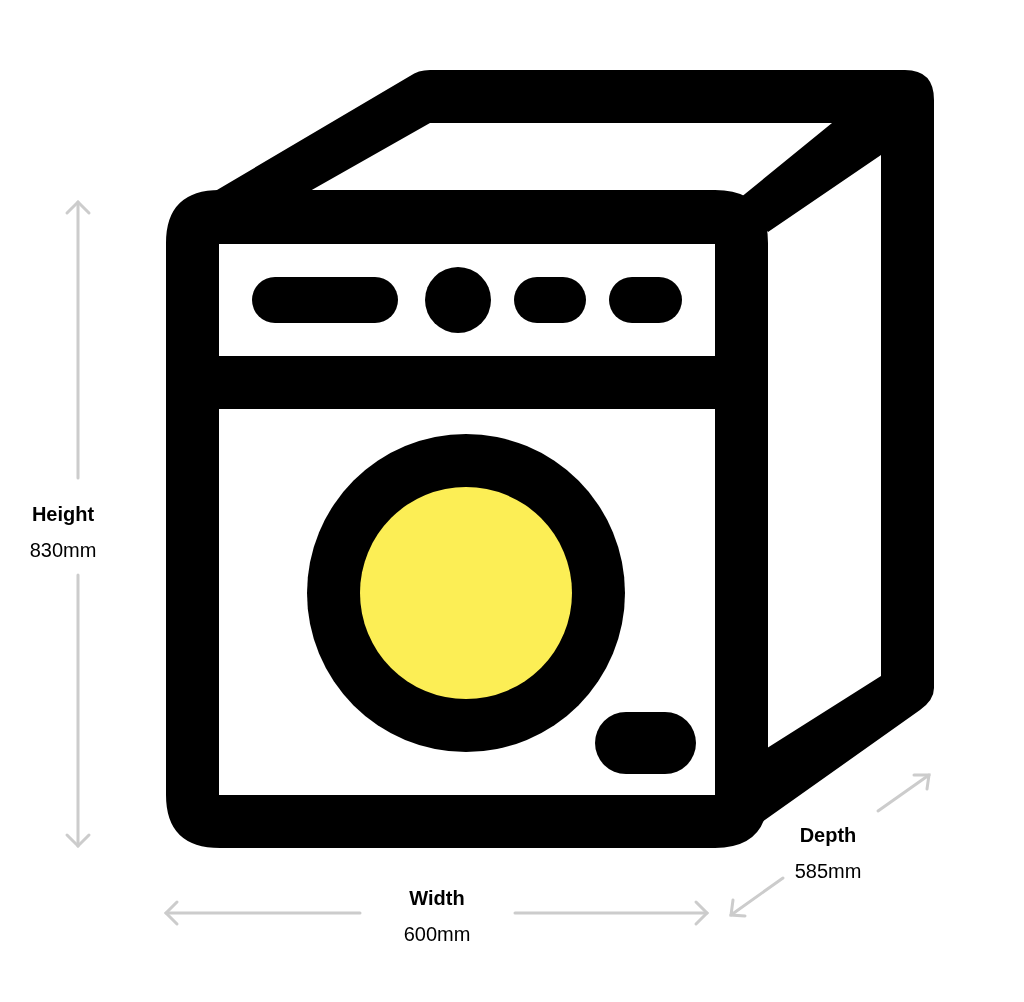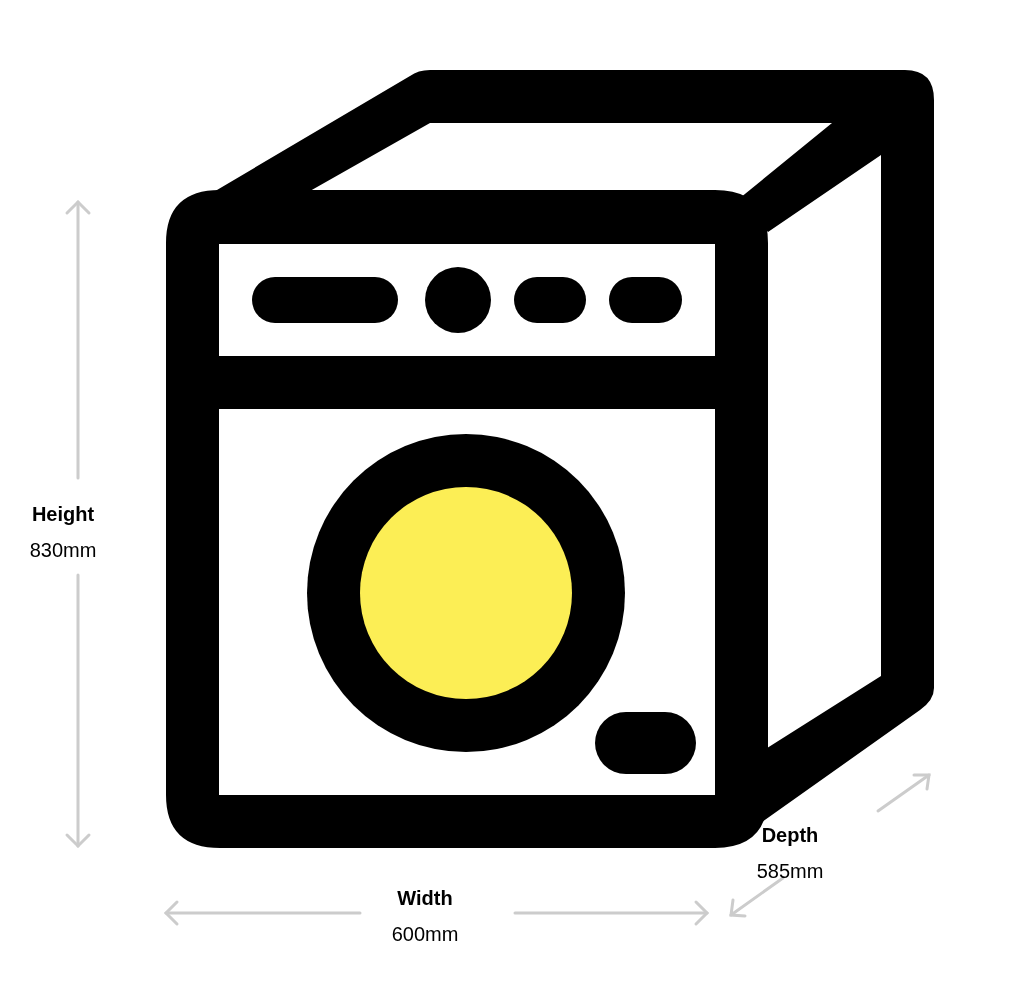--- a/index.html
+++ b/index.html
@@ -57,21 +57,21 @@
     <line x1="731" y1="915" x2="783" y2="878"></line>
     <polyline points="733,900 731,915 745,916"></polyline>
   </g>
 </svg>
 
 <div class="dim-label" style="left:-7px; top:502px;">
   <div class="title">Height</div>
   <div class="value">830mm</div>
 </div>
 
-<div class="dim-label" style="left:355px; top:886px;">
+<div class="dim-label" style="left:367px; top:886px;">
   <div class="title">Width</div>
   <div class="value">600mm</div>
 </div>
 
-<div class="dim-label" style="left:720px; top:823px;">
+<div class="dim-label" style="left:758px; top:823px;">
   <div class="title">Depth</div>
   <div class="value">585mm</div>
 </div>
 
 </body></html>

